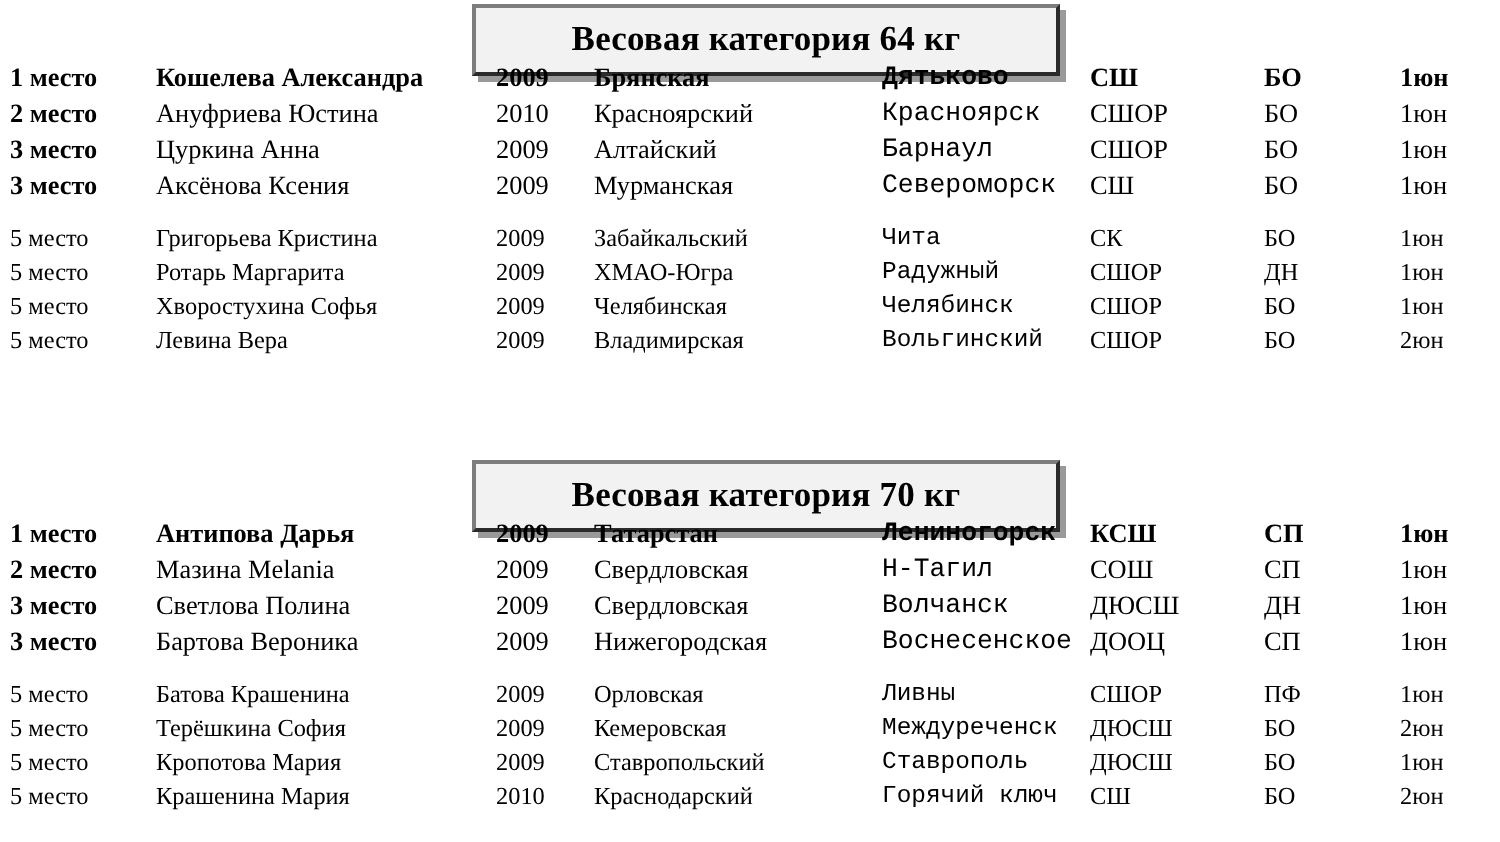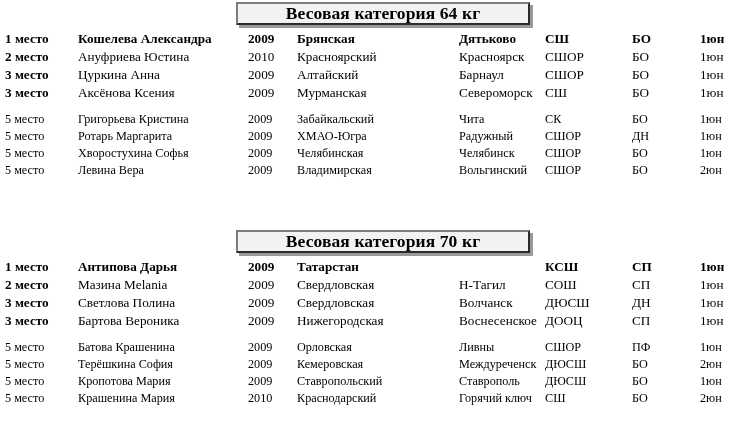--- a/index.html
+++ b/index.html
@@ -31,21 +31,21 @@
   }
   .title-wrap {
     position: relative;
     height: 30px;
   }
   .title-box {
     position: absolute;
     left: 236px;
     top: 2px;
     width: 294px;
-    height: 23px;
+    height: 36px;
     background: #f2f2f2;
     border-top: 2px solid #7d7d7d;
     border-left: 2px solid #7d7d7d;
     border-right: 2px solid #2b2b2b;
     border-bottom: 2px solid #2b2b2b;
     box-shadow: 3px 3px 0 0 #9a9a9a;
     box-sizing: border-box;
     display: flex;
     align-items: center;
     justify-content: center;
@@ -80,21 +80,21 @@
   }
   .row.minor .cell {
     font-size: 12.2px;
     line-height: 17px;
   }
 
   .c-place { left: 5px; }
   .c-name  { left: 78px; font-family: Liberation Serif, serif; }
   .c-year  { left: 248px; }
   .c-region{ left: 297px; }
-  .c-city  { left: 459px; }
+  .c-city  { left: 441px; font-family: Liberation Mono, monospace; }
   .c-club  { left: 545px; }
   .c-org   { left: 632px; }
   .c-date  { left: 700px; }
 
   .row.medal .c-place { font-weight: bold; }
   .row.first .cell { font-weight: bold; }
 </style>
 </head>
 <body>
 
@@ -194,20 +194,21 @@
           <div class="title-box">
             <div class="title-text">Весовая категория 70 кг</div>
           </div>
         </div>
         <div class="rows">
           <div class="row medal first">
             <span class="cell c-place">1 место</span>
             <span class="cell c-name">Антипова Дарья</span>
             <span class="cell c-year">2009</span>
             <span class="cell c-region">Татарстан</span>
+            <span class="cell c-city">Лениногорск</span>
             <span class="cell c-club">КСШ</span>
             <span class="cell c-org">СП</span>
             <span class="cell c-date">1юн</span>
           </div>
           <div class="row medal">
             <span class="cell c-place">2 место</span>
             <span class="cell c-name">Мазина Melania</span>
             <span class="cell c-year">2009</span>
             <span class="cell c-region">Свердловская</span>
             <span class="cell c-city">Н-Тагил</span>

